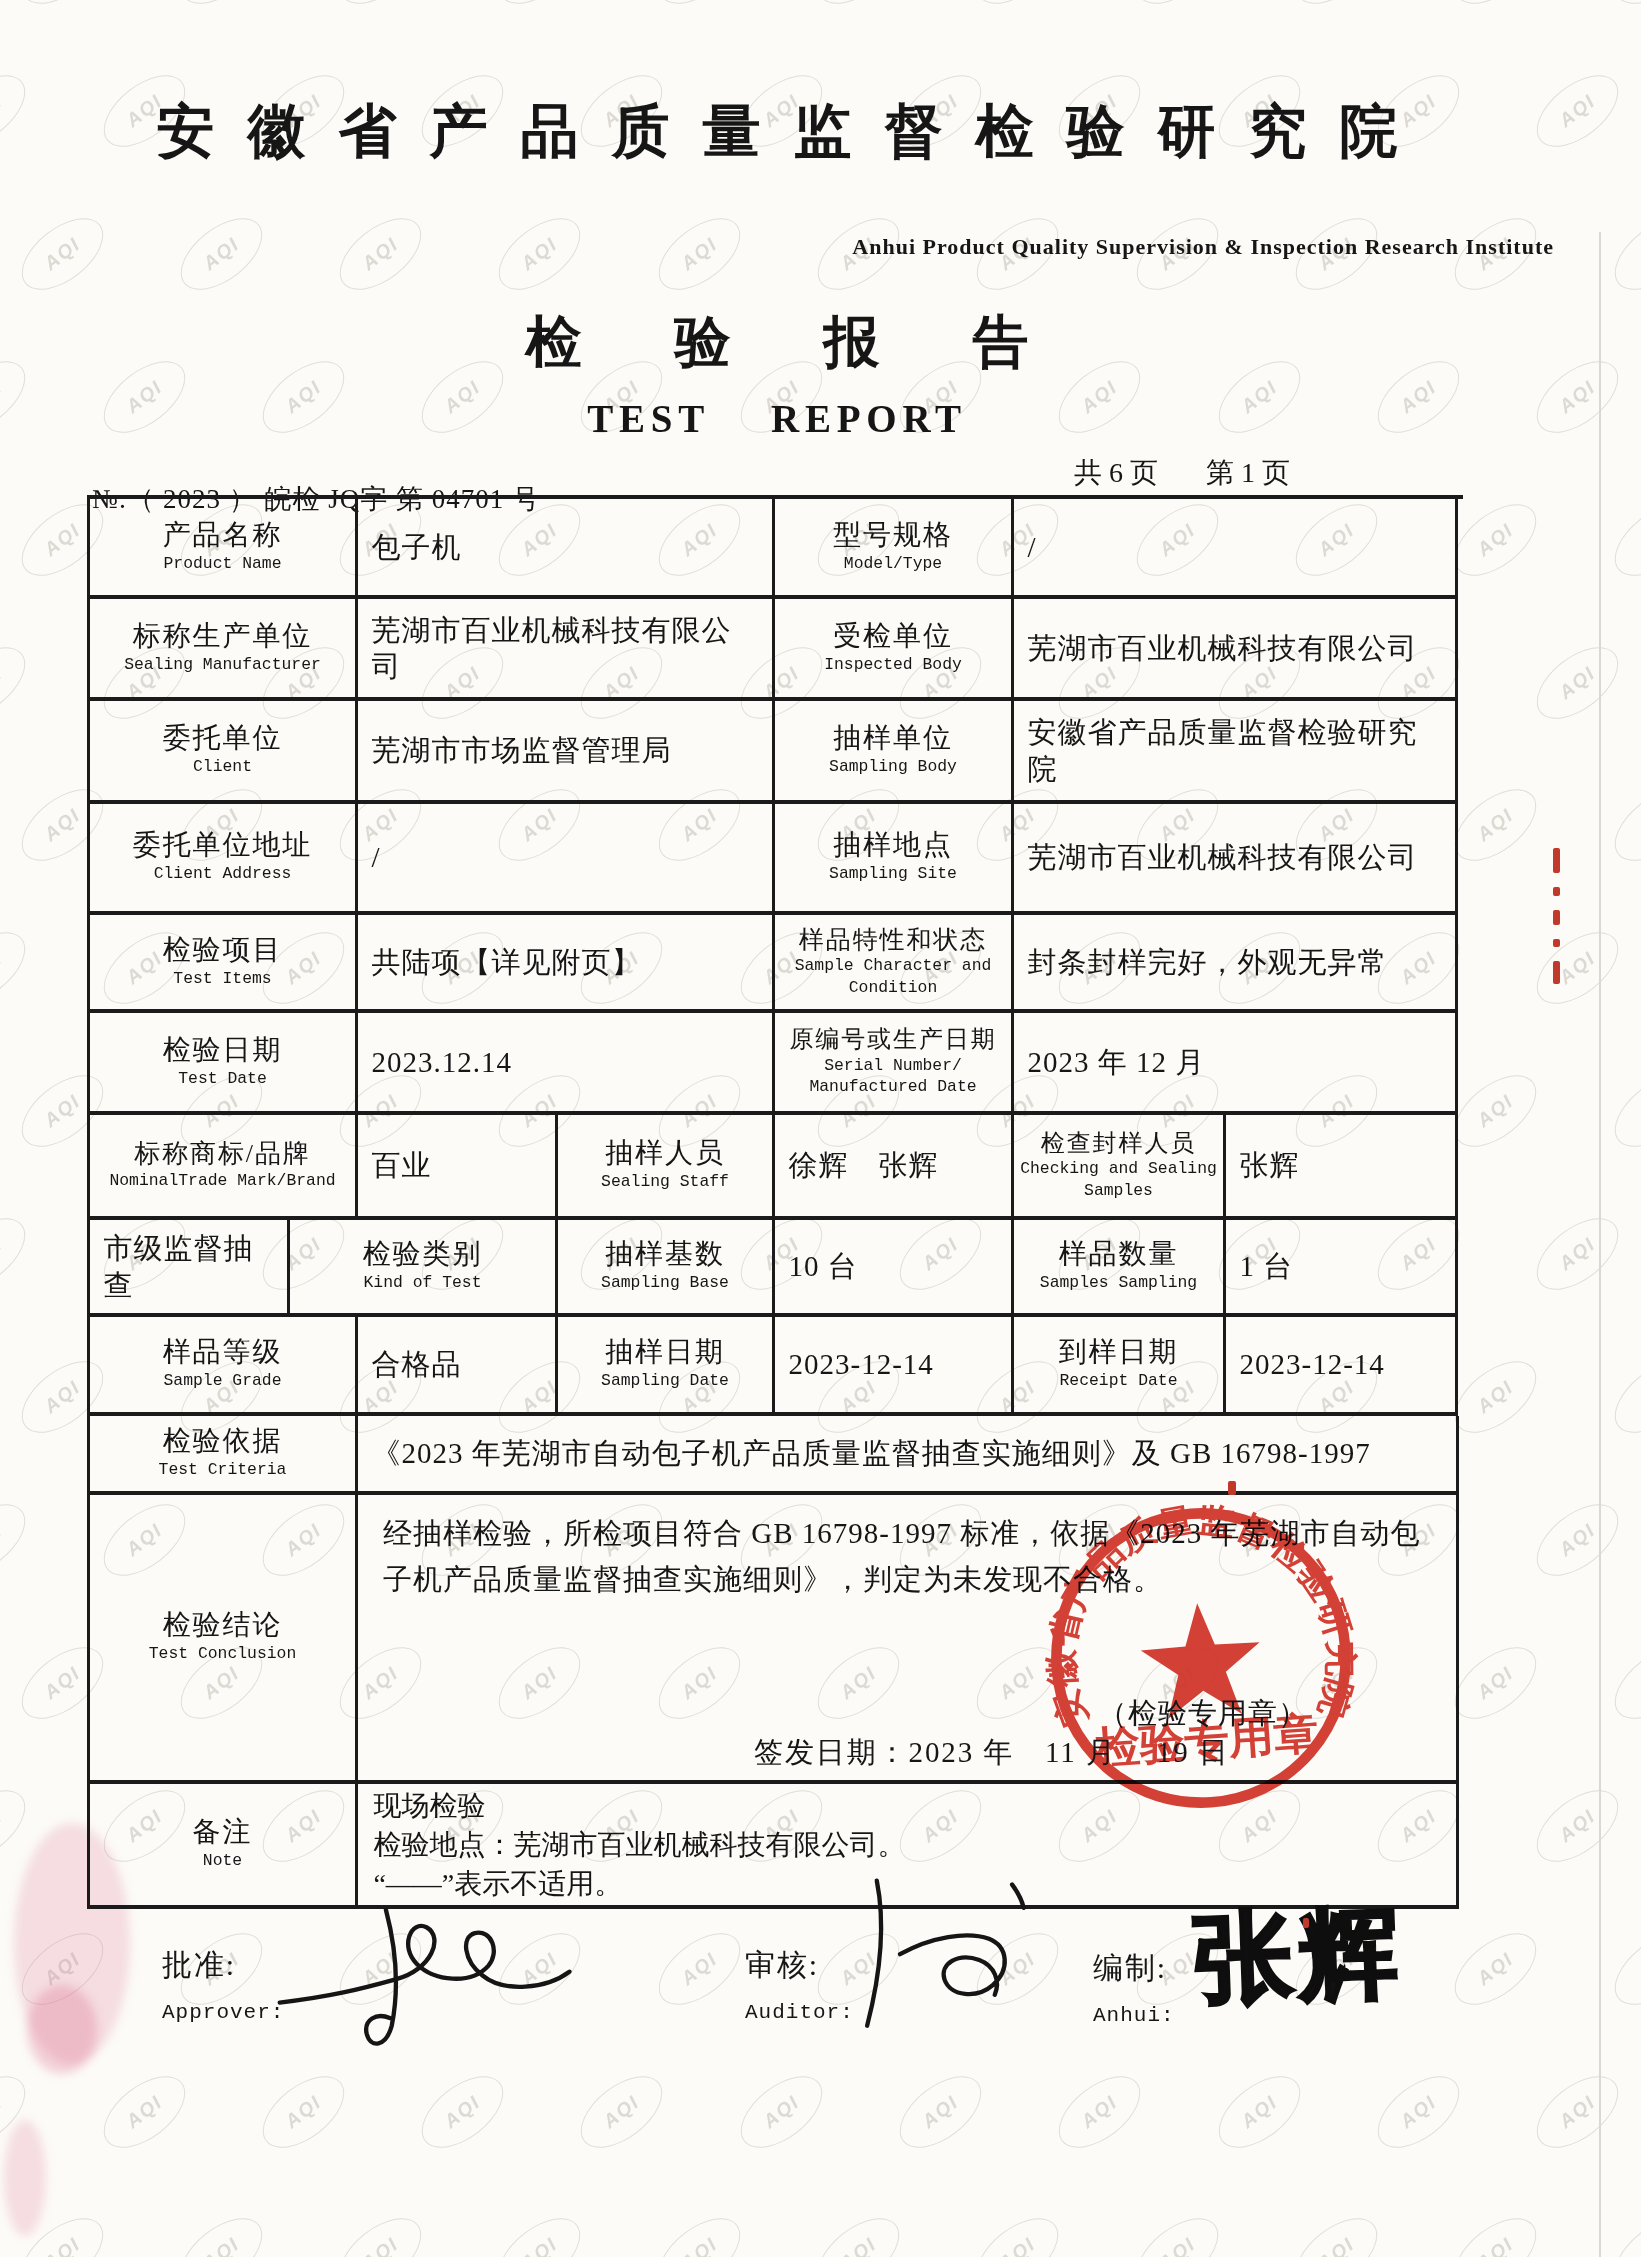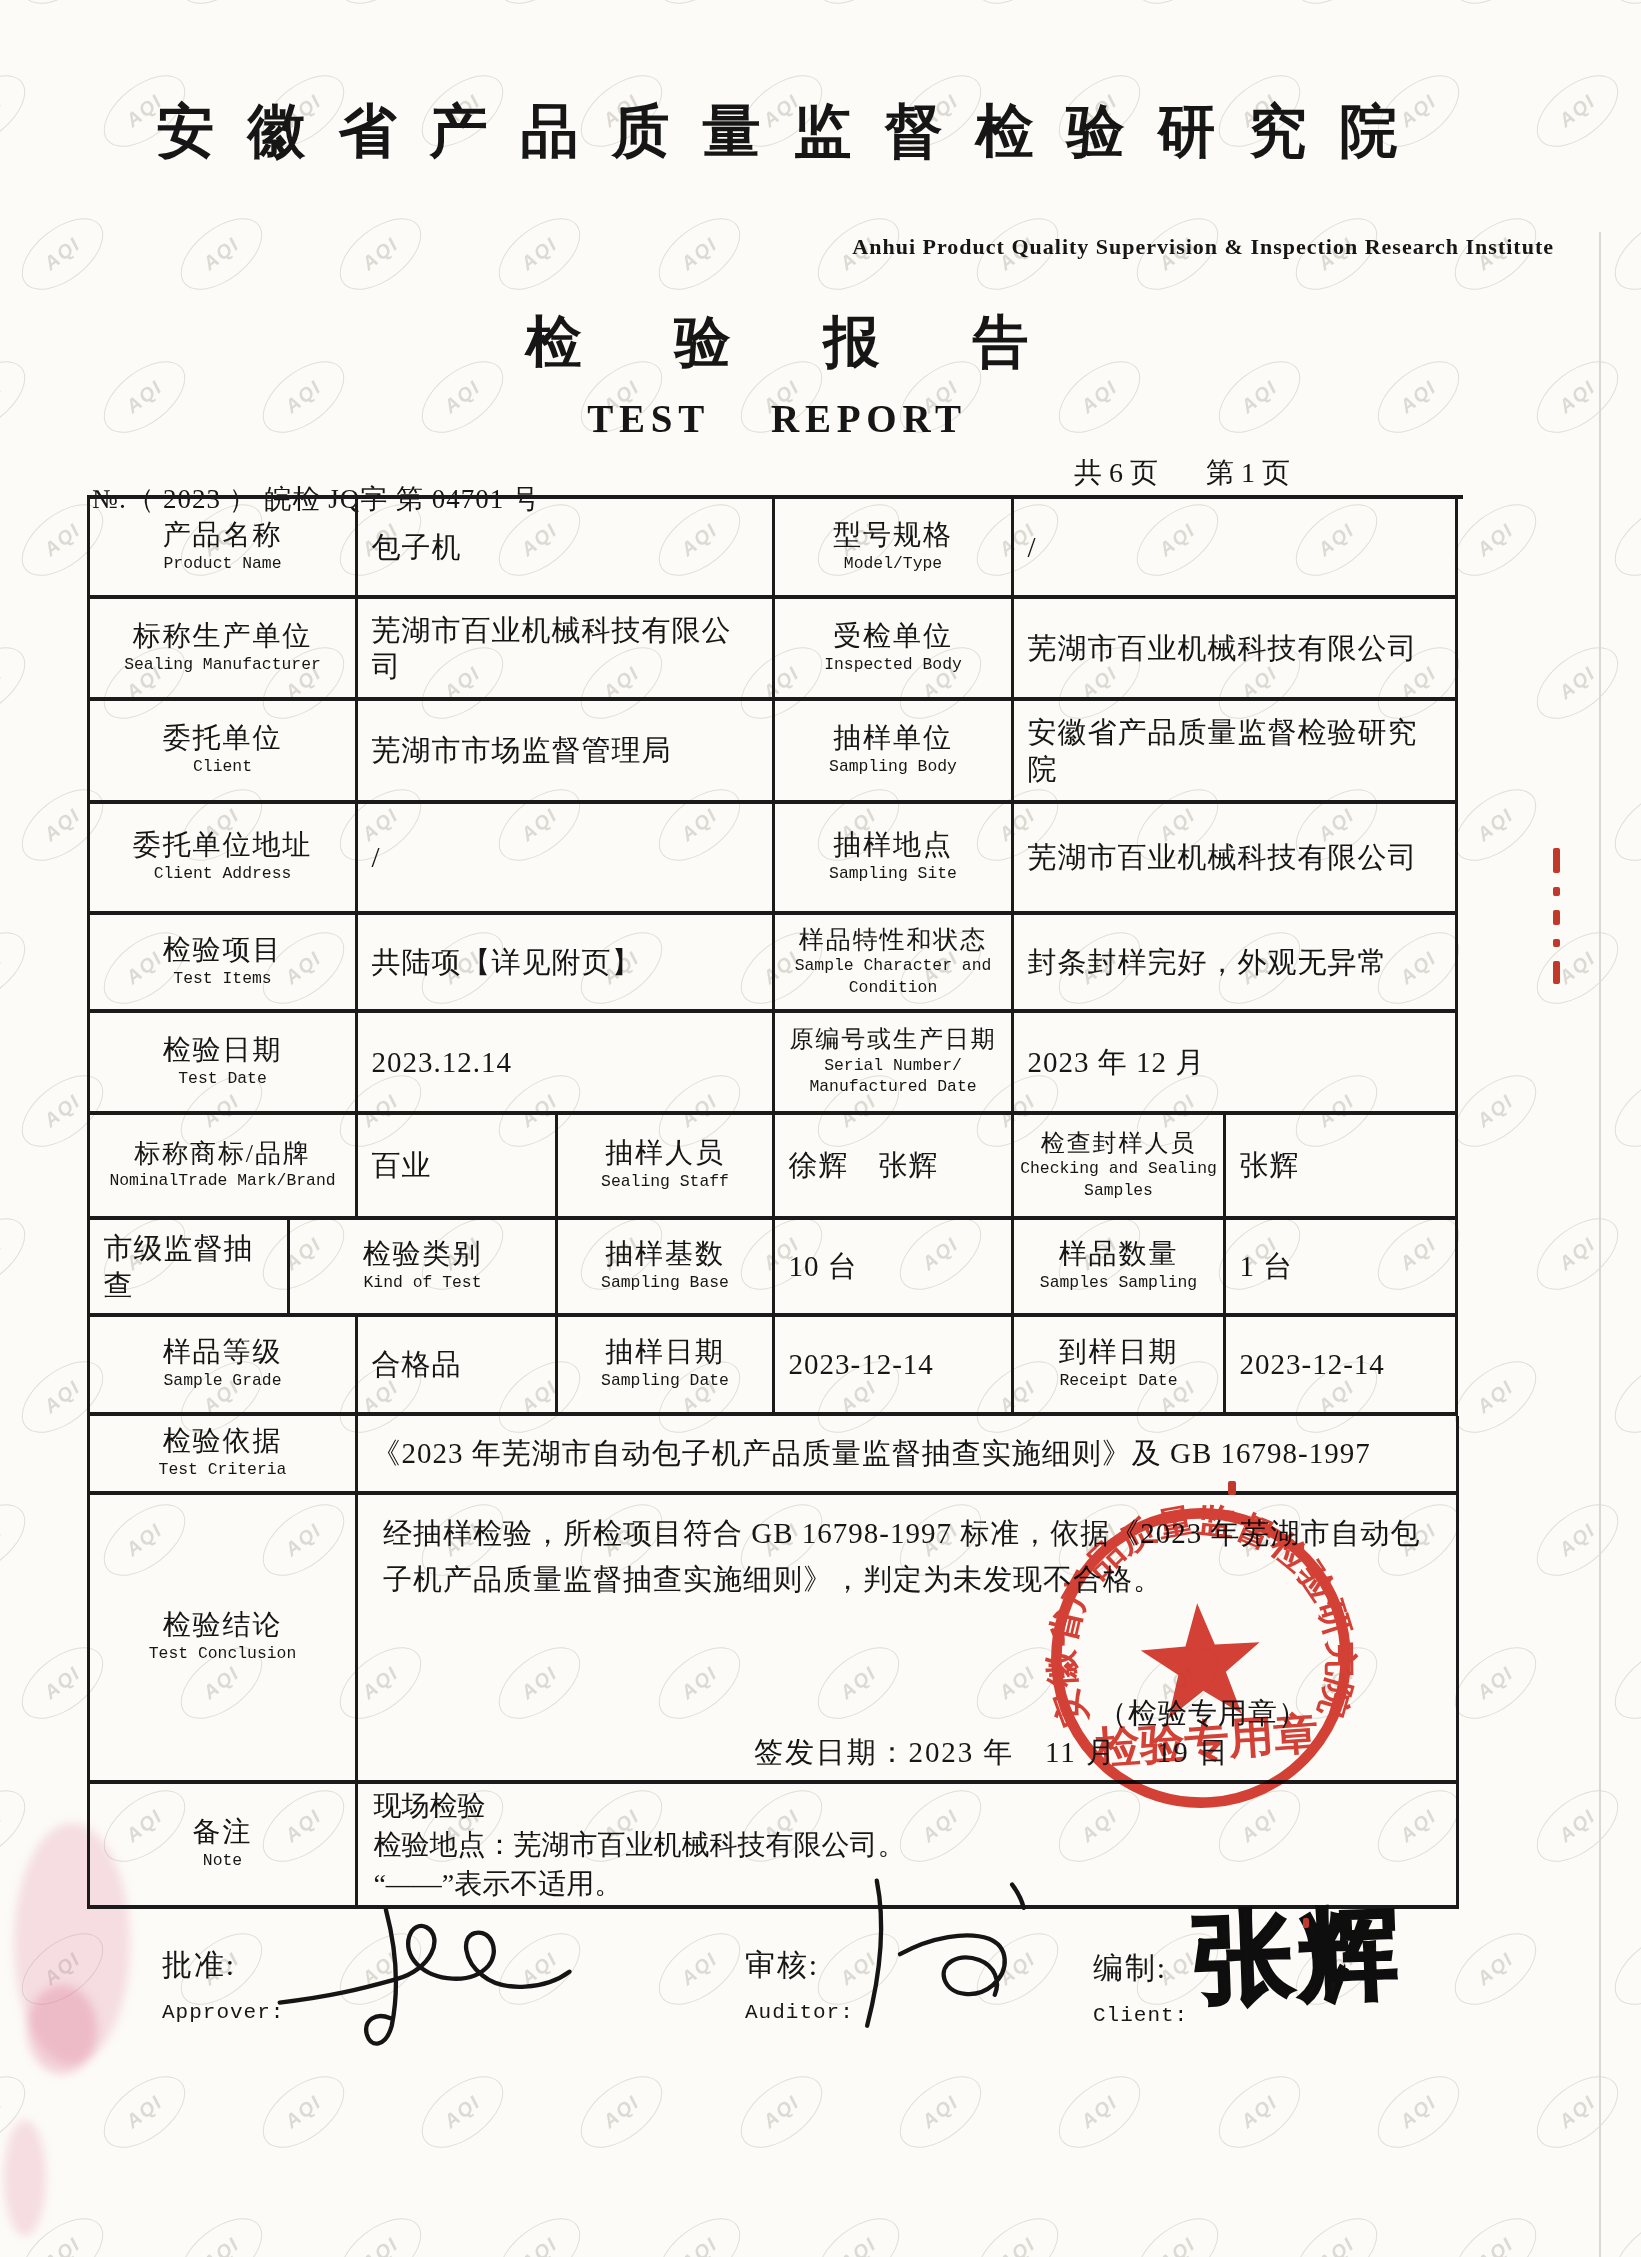--- a/index.html
+++ b/index.html
@@ -454,21 +454,21 @@
     <div class="sig-en">Auditor:</div>
   </div>
   <svg class="sig-svg" style="left:842px;top:1873px" width="203" height="174" viewBox="0 0 210 180">
     <path d="M36,8 C44,48 42,96 26,158" fill="none" stroke="#151515" stroke-width="4.5" stroke-linecap="round"></path>
     <path d="M60,84 C92,66 130,60 152,68 C172,76 174,100 156,116 C140,130 112,128 106,110 C101,94 120,82 142,90 C158,96 164,112 158,126" fill="none" stroke="#151515" stroke-width="4.5" stroke-linecap="round"></path>
     <path d="M176,12 C182,20 186,28 188,36" fill="none" stroke="#151515" stroke-width="4.5" stroke-linecap="round"></path>
   </svg>
 
   <div class="sig-group" style="left:1093px;top:1948px">
     <div class="sig-cn">编制:</div>
-    <div class="sig-en">Client:</div>
+    <div class="sig-en">Anhui:</div>
   </div>
   <div class="writer-sig">张辉</div>
 
   <div class="red-marks">
     <div class="rmk" style="height:25px"></div>
     <div class="rmk" style="height:9.7px"></div>
     <div class="rmk" style="height:15.4px"></div>
     <div class="rmk" style="height:8.7px"></div>
     <div class="rmk" style="height:23px"></div>
   </div>

